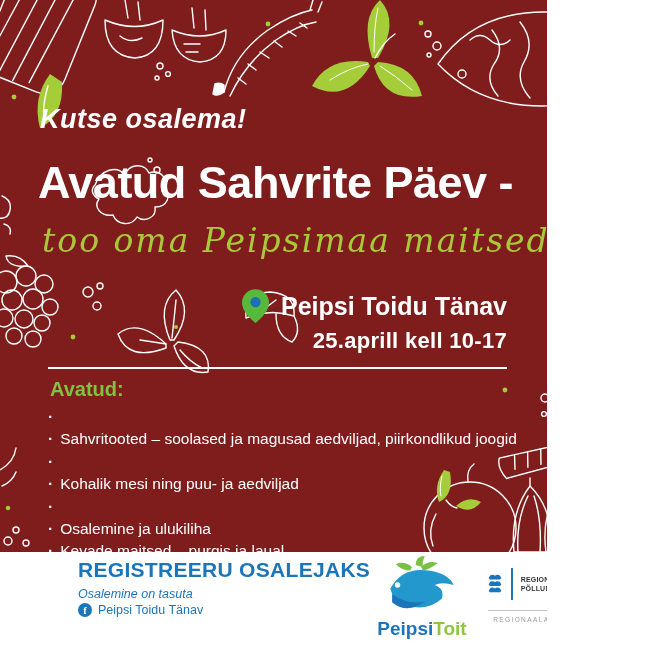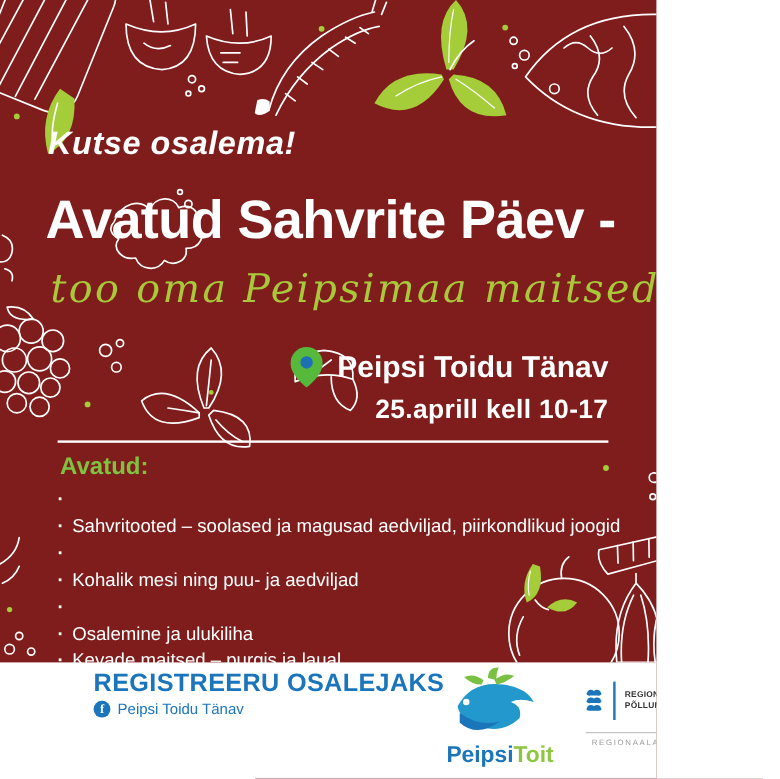--- a/index.html
+++ b/index.html
@@ -28,21 +28,21 @@
   .footer{position:absolute;left:0;top:552px;width:650px;height:97px;background:#ffffff;}
   .reg{position:absolute;left:38px;top:6px;color:#1b75bb;margin-left:40px;}
   .reg-h{font-size:21px;font-weight:700;letter-spacing:.3px;}
   .reg-note{font-size:12.5px;font-style:italic;margin-top:5px;line-height:14px;}
   .reg-line{font-size:12.5px;line-height:14px;}
   .fb-row{display:flex;align-items:center;gap:6px;margin-top:2px;font-size:12.5px;}
   .fb-badge{width:14px;height:14px;border-radius:50%;background:#1b75bb;color:#ffffff;
             font-weight:700;font-size:10.5px;display:flex;align-items:center;
             justify-content:center;font-family:"Liberation Serif",serif;}
 
-  .pt-logo{position:absolute;left:372px;top:4px;width:100px;}
+  .pt-logo{position:absolute;left:372px;top:4px;width:100px;text-align:center;}
   .pt-text{font-size:19px;font-weight:700;margin-top:0;}
   .pt-blue{color:#1b75bb;}
   .pt-green{color:#8dc63f;}
 
   .ministry{position:absolute;left:488px;top:16px;width:152px;}
   .min-row{display:flex;align-items:center;gap:8px;}
   .min-vline{width:2px;height:32px;background:#1b75bb;}
   .min-text{font-size:7px;font-weight:700;color:#333333;line-height:9px;letter-spacing:.2px;}
   .min-hr{border-top:1px solid #c4c4c4;margin-top:10px;}
   .min-sub{font-size:6.5px;color:#9a9a9a;letter-spacing:1.4px;text-align:center;margin-top:5px;}
@@ -263,20 +263,21 @@
       </div>
     <div class="li">
       <span class="bullet">·</span>
       <span>Kevade maitsed – purgis ja laual</span>
       </div>
   </div>
 
   <div class="footer">
     <div class="reg">
       <div class="reg-h">REGISTREERU OSALEJAKS</div>
+      <div class="reg-note">Osalemine on tasuta</div>
       <div class="fb-row">
         <span class="fb-badge">f</span>
         <span>Peipsi Toidu Tänav</span>
       </div>
     </div>
 
     <div class="pt-logo">
       <svg width="82" height="58" viewBox="0 0 90 64">
         <path d="M38,10 q0,-10 10,-10 q-3,7 -2,12 z" fill="#7ac143"></path>
         <path d="M44,12 q9,-8 18,-4 q-9,7 -16,8 z" fill="#7ac143"></path>

